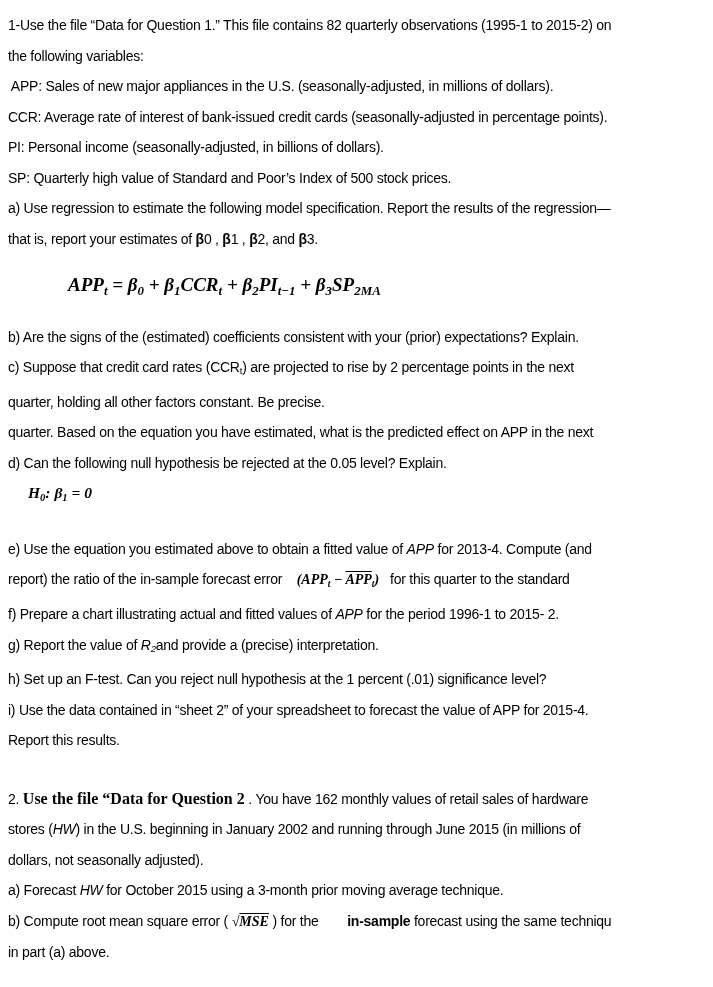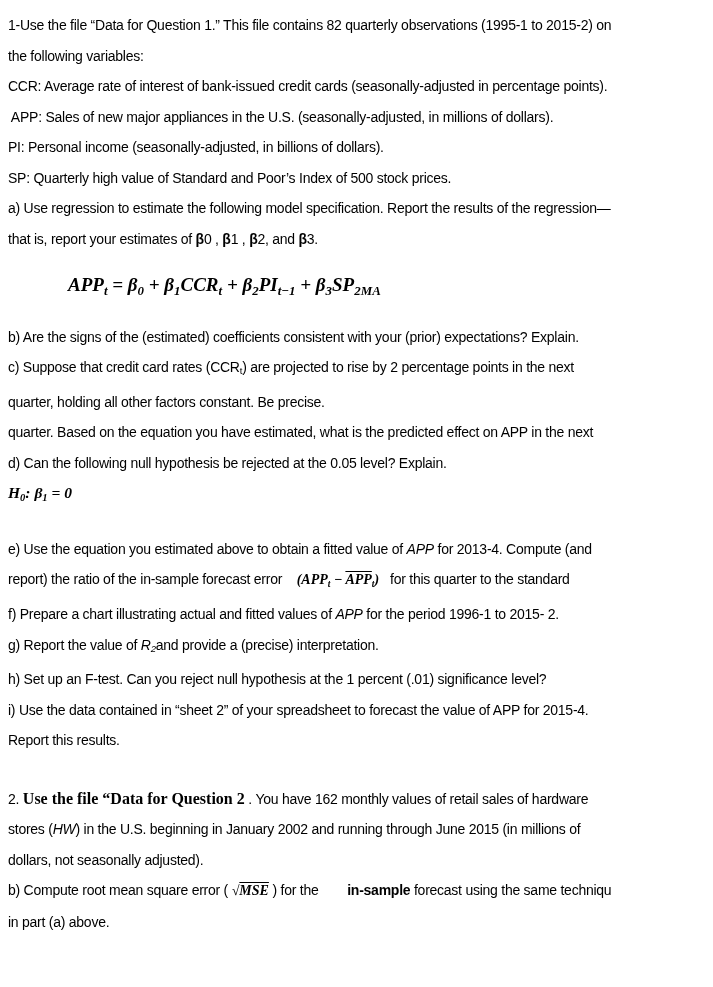--- a/index.html
+++ b/index.html
@@ -8,21 +8,21 @@
     background:#ffffff;color:#000000;
     font-family:"Liberation Sans",sans-serif;
     font-size:14px;letter-spacing:-0.25px;
     padding:10px 14px 0 8px;overflow:hidden;position:relative;
   }
   .line{line-height:30.5px;white-space:pre;}
   .formula{
     line-height:34px;margin:14px 0 14px 60px;
     font-size:19px;white-space:pre;letter-spacing:0;
   }
-  .h0-line{line-height:30.5px;font-size:15.5px;white-space:pre;letter-spacing:0;}
+  .h0-line{line-height:30.5px;margin-left:20px;font-size:15.5px;white-space:pre;letter-spacing:0;}
   .spacer-sm{height:20px;}
   .spacer-blank{height:28px;}
   
   .run{letter-spacing:inherit;}
   .run-i{font-style:italic;}
   .run-b{font-weight:700;margin-left:25px;}
   .run-bs{font-family:"Liberation Serif",serif;font-weight:700;font-size:16px;letter-spacing:0;}
   .run-sym{font-weight:700;}
   .run-sub{font-size:0.68em;vertical-align:-0.22em;}
   .run-isub{font-style:italic;font-size:0.68em;vertical-align:-0.22em;}
@@ -30,22 +30,22 @@
   .run-ms{font-family:"Liberation Serif",serif;font-style:italic;font-weight:700;font-size:0.68em;vertical-align:-0.28em;letter-spacing:0;}
   .run-mhat{font-family:"Liberation Serif",serif;font-style:italic;font-weight:700;text-decoration:overline;letter-spacing:0;}
   .run-mover{font-family:"Liberation Serif",serif;font-style:italic;font-weight:700;text-decoration:overline;letter-spacing:0;}
 </style>
 </head>
 <body>
 
 <div class="page">
   <div class="line"><span class="run">1-Use the file “Data for Question 1.” This file contains 82 quarterly observations (1995-1 to 2015-2) on</span></div>
   <div class="line"><span class="run">the following variables:</span></div>
+  <div class="line"><span class="run"> APP: Sales of new major appliances in the U.S. (seasonally-adjusted, in millions of dollars).</span></div>
   <div class="line"><span class="run">CCR: Average rate of interest of bank-issued credit cards (seasonally-adjusted in percentage points).</span></div>
-  <div class="line"><span class="run"> APP: Sales of new major appliances in the U.S. (seasonally-adjusted, in millions of dollars).</span></div>
   <div class="line"><span class="run">PI: Personal income (seasonally-adjusted, in billions of dollars).</span></div>
   <div class="line"><span class="run">SP: Quarterly high value of Standard and Poor’s Index of 500 stock prices.</span></div>
   <div class="line"><span class="run">a) Use regression to estimate the following model specification. Report the results of the regression—</span></div>
   <div class="line"><span class="run">that is, report your estimates of </span><span class="run run-sym">β</span><span class="run">0 , </span><span class="run run-sym">β</span><span class="run">1 , </span><span class="run run-sym">β</span><span class="run">2, and </span><span class="run run-sym">β</span><span class="run">3.</span></div>
   <div class="formula"><span class="run run-m">APP</span><span class="run run-ms">t</span><span class="run run-m"> = </span><span class="run run-m">β</span><span class="run run-ms">0</span><span class="run run-m"> + </span><span class="run run-m">β</span><span class="run run-ms">1</span><span class="run run-m">CCR</span><span class="run run-ms">t</span><span class="run run-m"> + </span><span class="run run-m">β</span><span class="run run-ms">2</span><span class="run run-m">PI</span><span class="run run-ms">t−1</span><span class="run run-m"> + </span><span class="run run-m">β</span><span class="run run-ms">3</span><span class="run run-m">SP</span><span class="run run-ms">2MA</span></div>
   <div class="line"><span class="run">b) Are the signs of the (estimated) coefficients consistent with your (prior) expectations? Explain.</span></div>
   <div class="line"><span class="run">c) Suppose that credit card rates (CCR</span><span class="run run-sub">t</span><span class="run">) are projected to rise by 2 percentage points in the next</span></div>
   <div class="line"><span class="run">quarter, holding all other factors constant. Be precise.</span></div>
   <div class="line"><span class="run">quarter. Based on the equation you have estimated, what is the predicted effect on APP in the next</span></div>
   <div class="line"><span class="run">d) Can the following null hypothesis be rejected at the 0.05 level? Explain.</span></div>
@@ -55,15 +55,16 @@
   <div class="line"><span class="run">report) the ratio of the in-sample forecast error    </span><span class="run run-m">(APP</span><span class="run run-ms">t</span><span class="run run-m"> − </span><span class="run run-mhat">APP</span><span class="run run-ms">t</span><span class="run run-m">)</span><span class="run">   for this quarter to the standard</span></div>
   <div class="line"><span class="run">f) Prepare a chart illustrating actual and fitted values of </span><span class="run run-i">APP</span><span class="run"> for the period 1996-1 to 2015- 2.</span></div>
   <div class="line"><span class="run">g) Report the value of </span><span class="run run-i">R</span><span class="run run-isub">2</span><span class="run">and provide a (precise) interpretation.</span></div>
   <div class="line"><span class="run">h) Set up an F-test. Can you reject null hypothesis at the 1 percent (.01) significance level?</span></div>
   <div class="line"><span class="run">i) Use the data contained in “sheet 2” of your spreadsheet to forecast the value of APP for 2015-4.</span></div>
   <div class="line"><span class="run">Report this results.</span></div>
   <div class="spacer-blank"></div>
   <div class="line"><span class="run">2. </span><span class="run run-bs">Use the file “Data for Question 2</span><span class="run"> . You have 162 monthly values of retail sales of hardware</span></div>
   <div class="line"><span class="run">stores (</span><span class="run run-i">HW</span><span class="run">) in the U.S. beginning in January 2002 and running through June 2015 (in millions of</span></div>
   <div class="line"><span class="run">dollars, not seasonally adjusted).</span></div>
+  <div class="line"><span class="run">a) Forecast </span><span class="run run-i">HW</span><span class="run"> for October 2015 using a 3-month prior moving average technique.</span></div>
   <div class="line"><span class="run">b) Compute root mean square error ( </span><span class="run run-m">√</span><span class="run run-mover">MSE</span><span class="run"> ) for the </span><span class="run run-b">in-sample</span><span class="run"> forecast using the same technique as</span></div>
   <div class="line"><span class="run">in part (a) above.</span></div>
 </div>
 
 </body></html>

